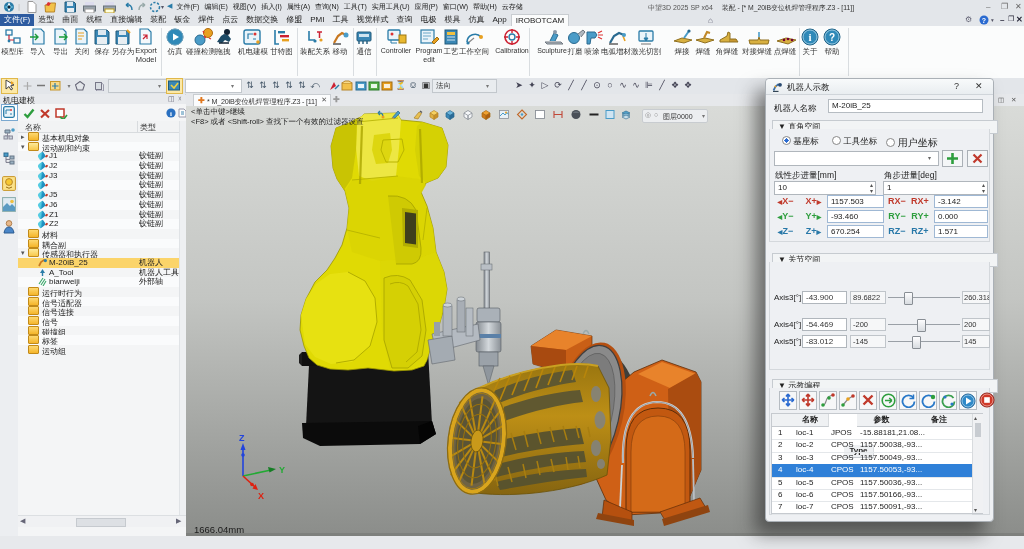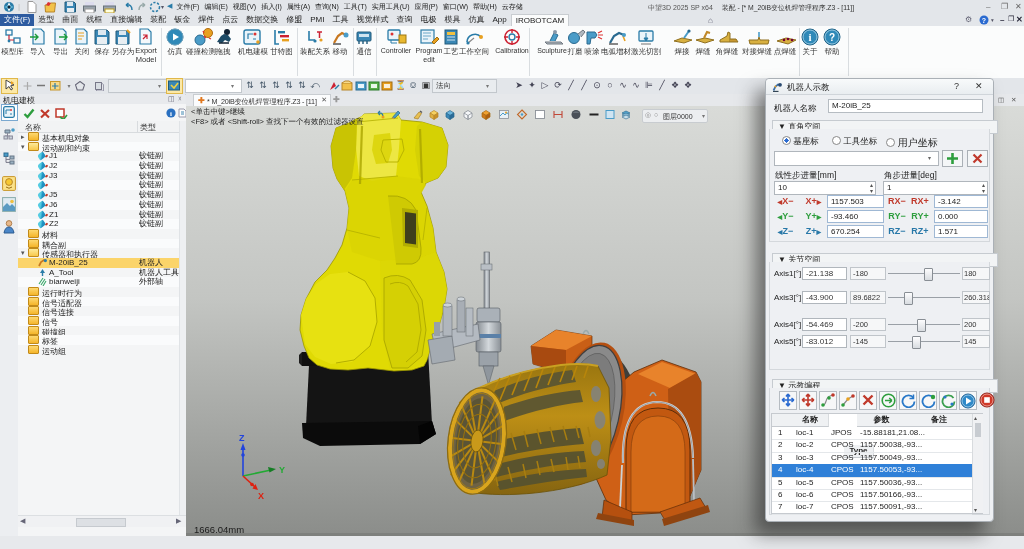--- a/index.html
+++ b/index.html
@@ -956,29 +956,20 @@
     <div class="jbtn" style="left:9px;top:146px;width:21px;color:#2878a8;"><span style="font-size:6px;">◀</span>Z−</div>
     <div class="jbtn" style="left:37px;top:146px;width:21px;color:#2878a8;">Z+<span style="font-size:6px;">▶</span></div>
     <div class="vbox" style="left:61px;top:146px;width:52px;height:11px;">670.254</div>
     <div class="jbtn" style="left:120px;top:146px;width:22px;color:#2878a8;">RZ−</div>
     <div class="jbtn" style="left:143px;top:146px;width:22px;color:#2878a8;">RZ+</div>
     <div class="vbox" style="left:168px;top:146px;width:49px;height:11px;">1.571</div>
 
     <div class="sechead" style="position:absolute;left:3px;top:170px;width:219px;">▼ 关节空间</div>
     <div style="position:absolute;left:3px;top:183px;width:219px;height:107px;border:1px solid #d4d8dc;border-top:none;background:#eef0f3;"></div>
 
-    <div class="axrow" style="top:188px;">
-        <span class="axlab">Axis1[°]</span>
-        <span class="axval">-21.138</span>
-        <span class="axmin">-180</span>
-        <span class="sl">
-          <span class="slth" style="left:36px;"></span>
-        </span>
-        <span class="axmax">180</span>
-      </div>
     <div class="axrow" style="top:212px;">
         <span class="axlab">Axis3[°]</span>
         <span class="axval">-43.900</span>
         <span class="axmin">89.6822</span>
         <span class="sl">
           <span class="slth" style="left:16px;"></span>
         </span>
         <span class="axmax">260.318</span>
       </div>
     <div class="axrow" style="top:239px;">

